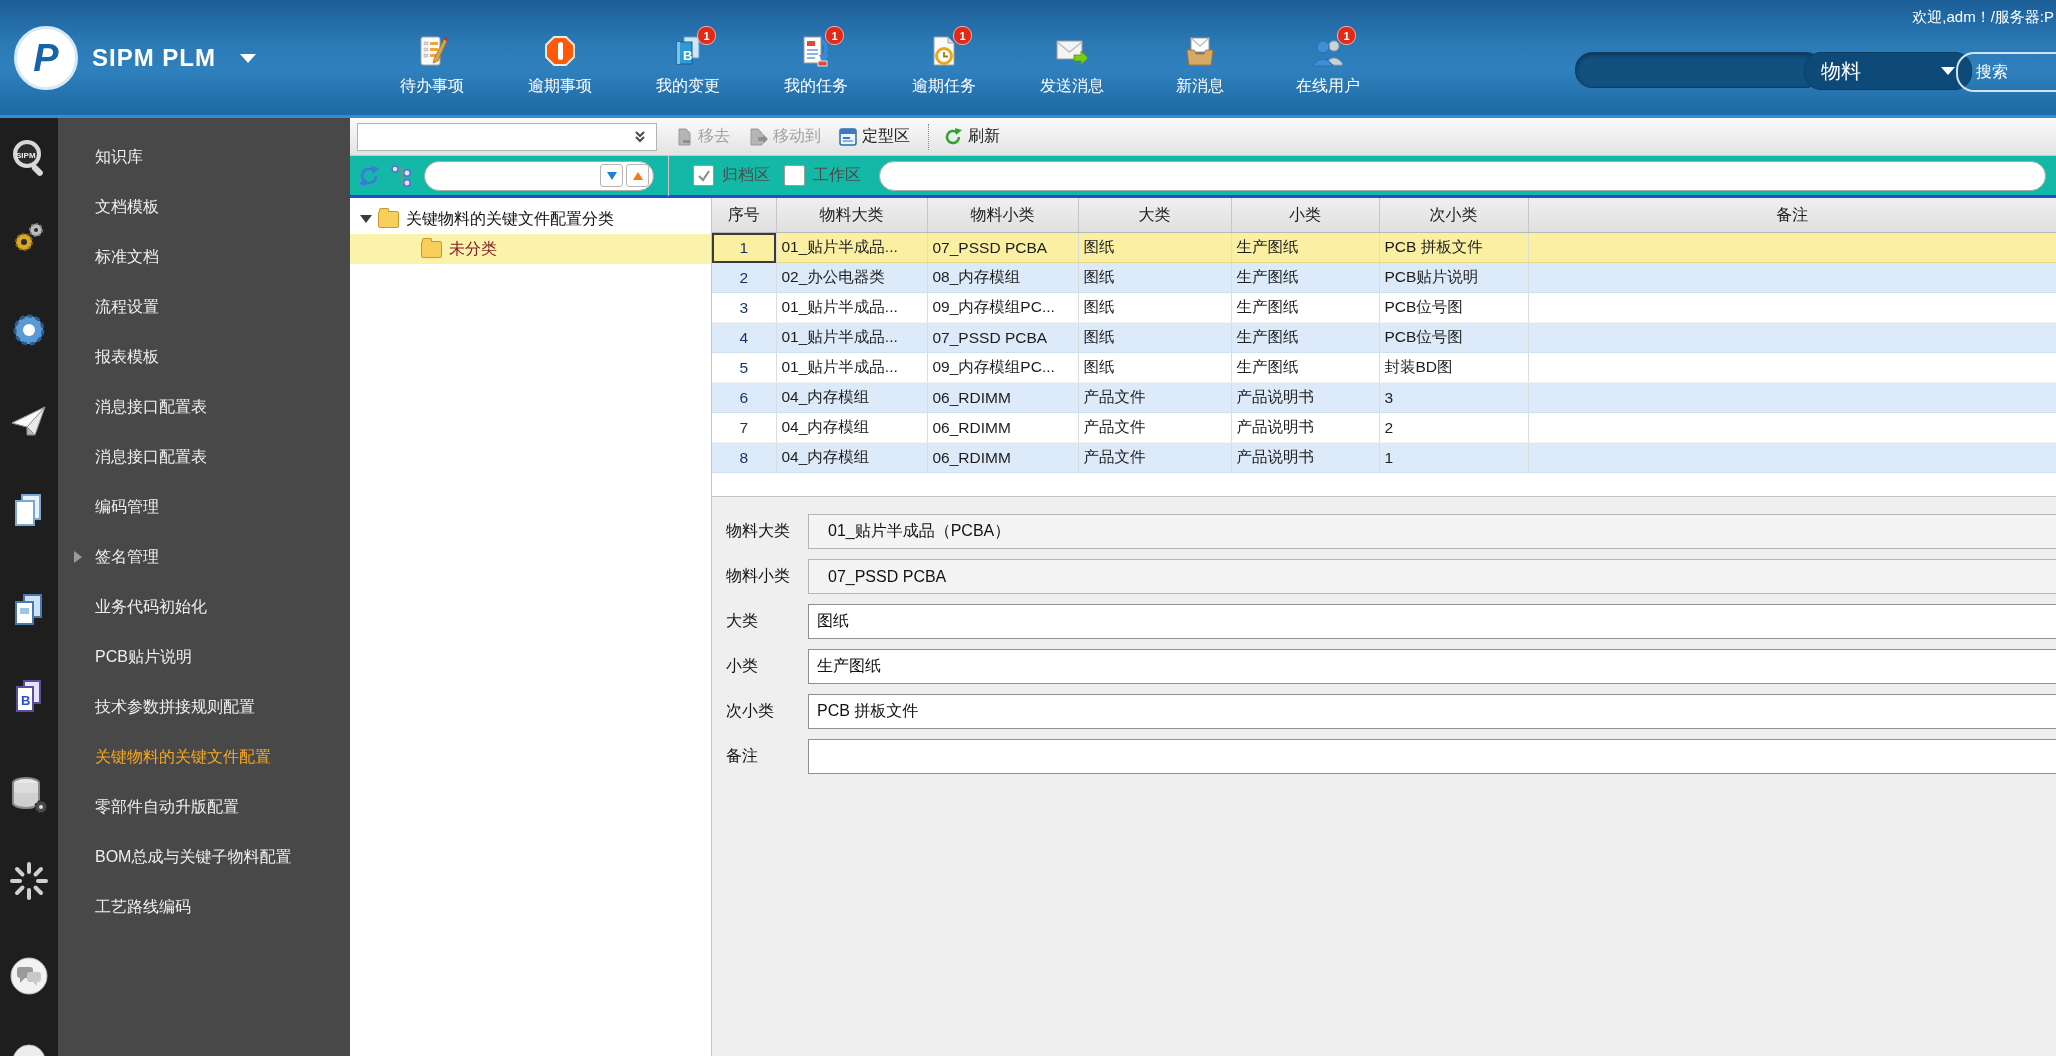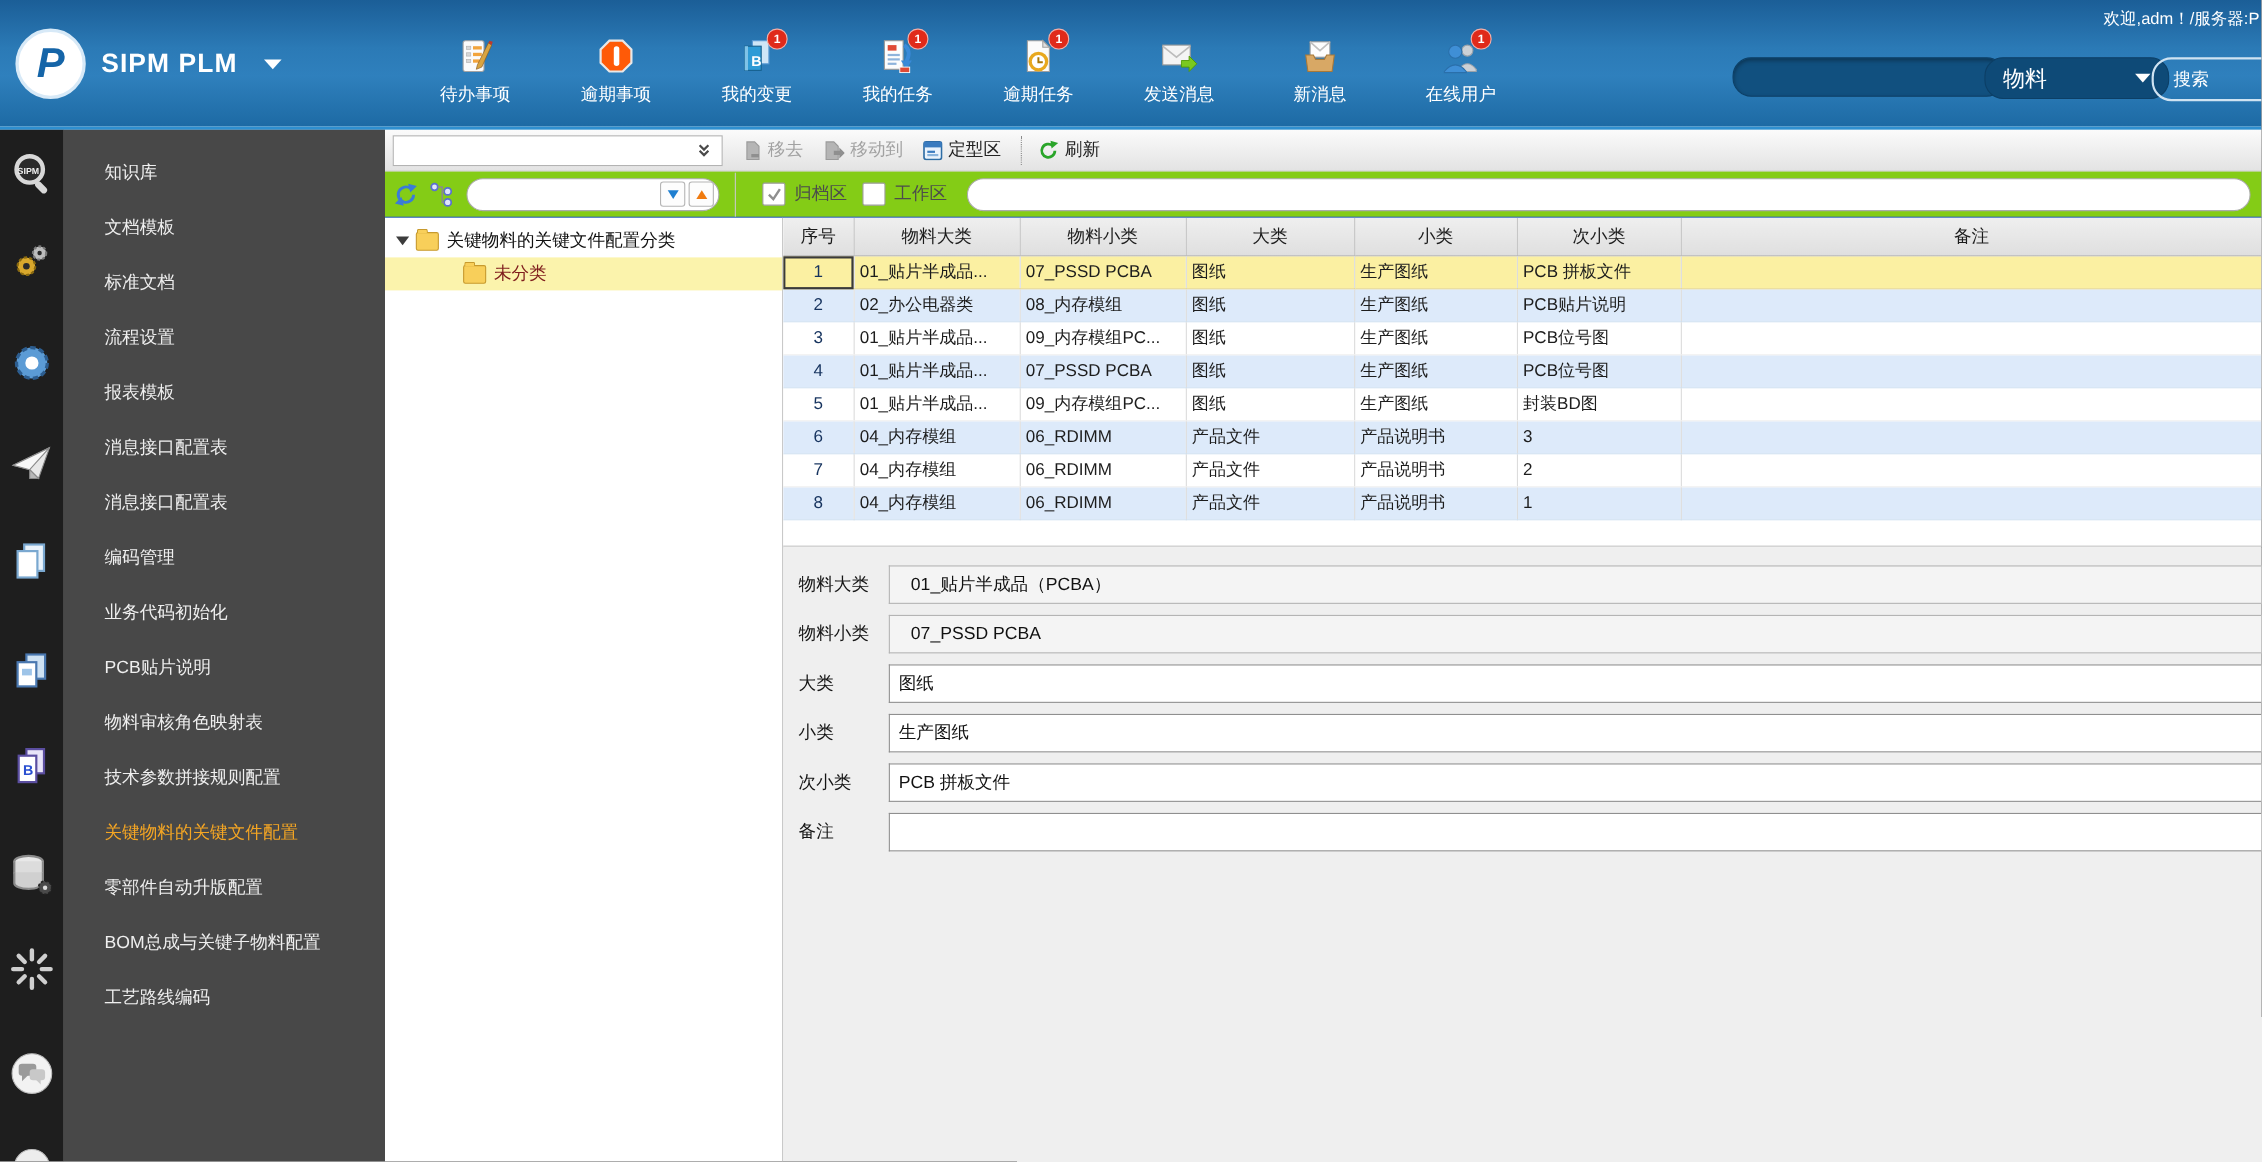--- a/index.html
+++ b/index.html
@@ -53,21 +53,21 @@
   
   .bar1{position:absolute;left:350px;top:118px;right:0;height:38px;box-sizing:border-box;
         background:linear-gradient(180deg,#fbfbfb,#e3e3e3);border-bottom:1px solid #c9c9c9;
         display:flex;align-items:center;}
   .combo{width:300px;height:28px;margin-left:7px;background:#fff;border:1px solid #b3b3b3;
          display:flex;align-items:center;justify-content:flex-end;padding-right:8px;box-sizing:border-box;cursor:pointer;}
   .tbtn{display:flex;align-items:center;gap:5px;font-size:16px;color:#222;margin-left:18px;cursor:pointer;}
   .tbtn.disabled{color:#a2a2a2;cursor:default;}
   .tsep{width:0;height:26px;border-left:1px dotted #8a8a8a;margin-left:18px;}
   .bar2{position:absolute;left:350px;top:156px;right:0;height:42px;box-sizing:border-box;
-        background:#84cc16;border-bottom:1px solid #1d4ed8;display:flex;align-items:center;}
+        background:#14b8a6;border-bottom:3px solid #1d4ed8;display:flex;align-items:center;}
   .rinput{height:30px;border:1px solid #ababab;border-radius:15px;background:#fff;
           display:flex;align-items:center;justify-content:flex-end;box-sizing:border-box;padding:0 4px;}
   .rinput .mini{width:21px;height:21px;border:1px solid #b5b5b5;border-radius:3px;background:#fdfdfd;
                 display:flex;align-items:center;justify-content:center;margin-left:3px;cursor:pointer;}
   .arr-dn{width:0;height:0;border-left:5px solid transparent;border-right:5px solid transparent;border-top:8px solid #1f7fd0;}
   .arr-up{width:0;height:0;border-left:5px solid transparent;border-right:5px solid transparent;border-bottom:8px solid #f07b10;}
   .vsep2{width:0;height:40px;border-left:1px solid #c9c9c9;margin-left:14px;}
   .cbx{width:19px;height:19px;border:1px solid #9d9d9d;background:#fff;border-radius:2px;
        display:flex;align-items:center;justify-content:center;cursor:pointer;}
   .cbx-label{font-size:16px;color:#4c4c4c;margin:0 14px 0 8px;}
@@ -326,23 +326,26 @@
 
   <div class="menu">
     <div class="menu-item">知识库</div>
     <div class="menu-item">文档模板</div>
     <div class="menu-item">标准文档</div>
     <div class="menu-item">流程设置</div>
     <div class="menu-item">报表模板</div>
     <div class="menu-item">消息接口配置表</div>
     <div class="menu-item">消息接口配置表</div>
     <div class="menu-item">编码管理</div>
+    <div class="menu-item">
+      <span class="m-caret"></span>
+      <span>签名管理</span>
+    </div>
     <div class="menu-item">业务代码初始化</div>
     <div class="menu-item">PCB贴片说明</div>
-    <div class="menu-item">物料审核角色映射表</div>
     <div class="menu-item">技术参数拼接规则配置</div>
     <div class="menu-item active">关键物料的关键文件配置</div>
     <div class="menu-item">零部件自动升版配置</div>
     <div class="menu-item">BOM总成与关键子物料配置</div>
     <div class="menu-item">工艺路线编码</div>
   </div>
 
   <div class="bar1">
     <div class="combo">
       <svg width="16" height="16" viewBox="0 0 16 16">

